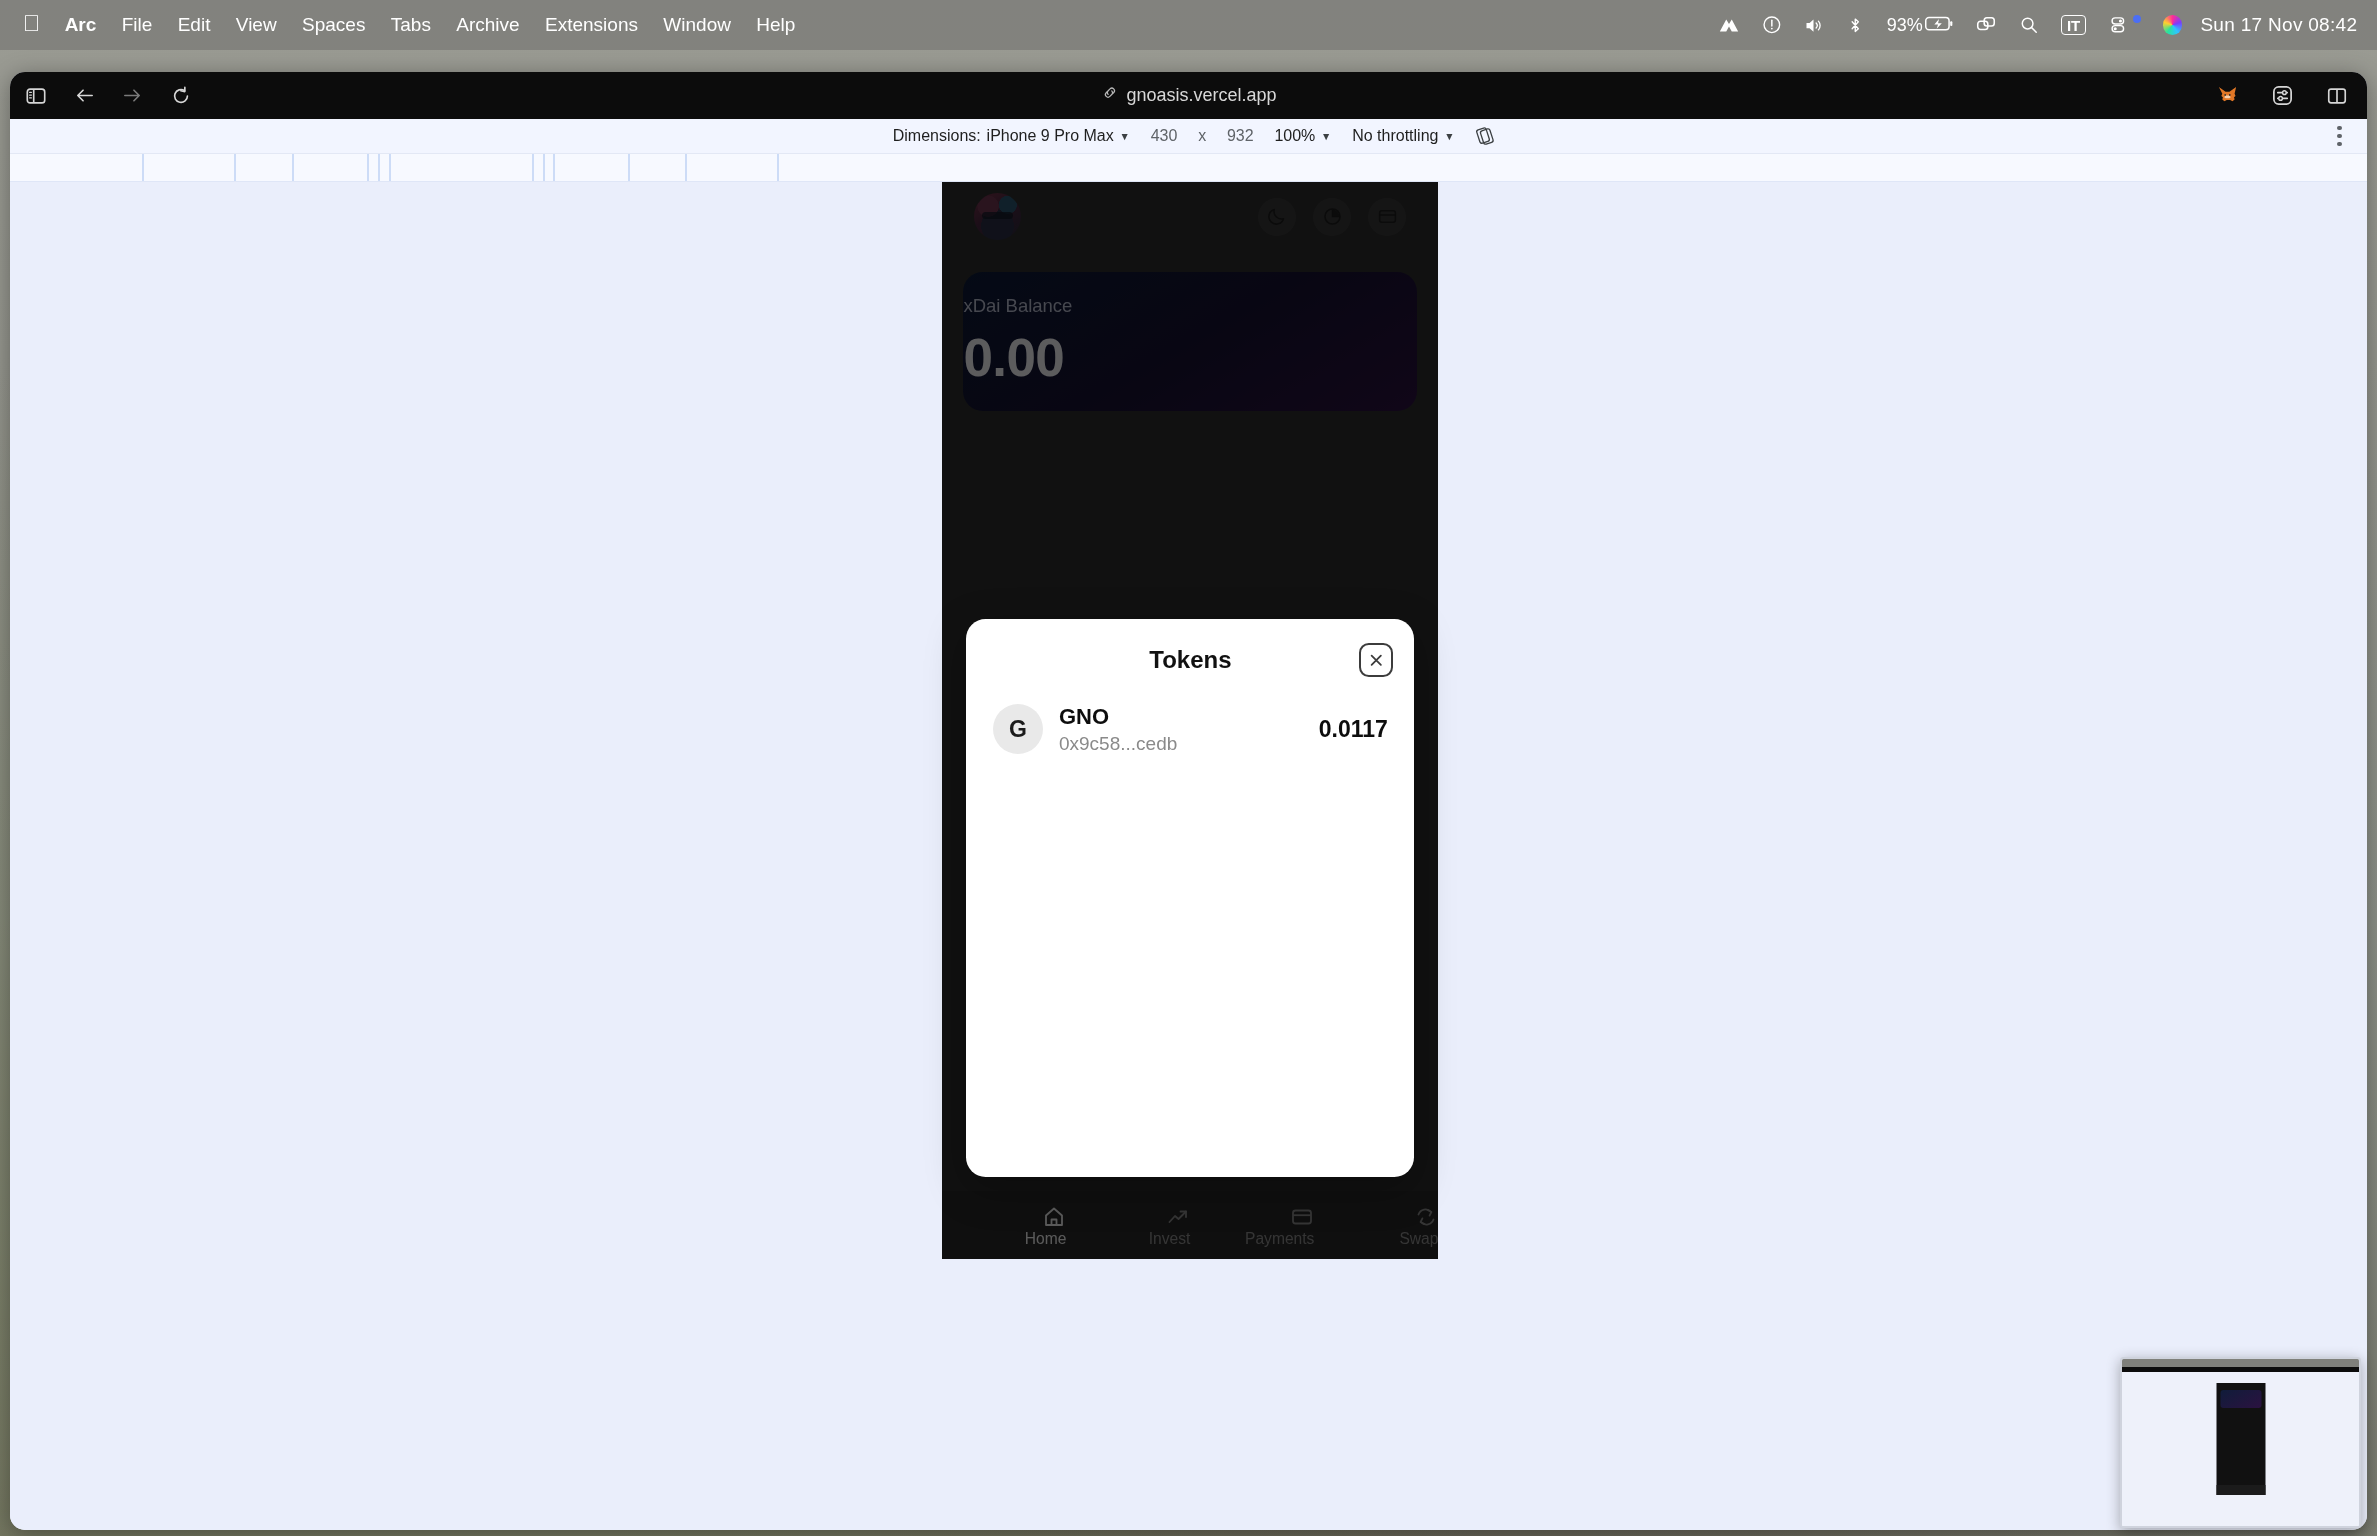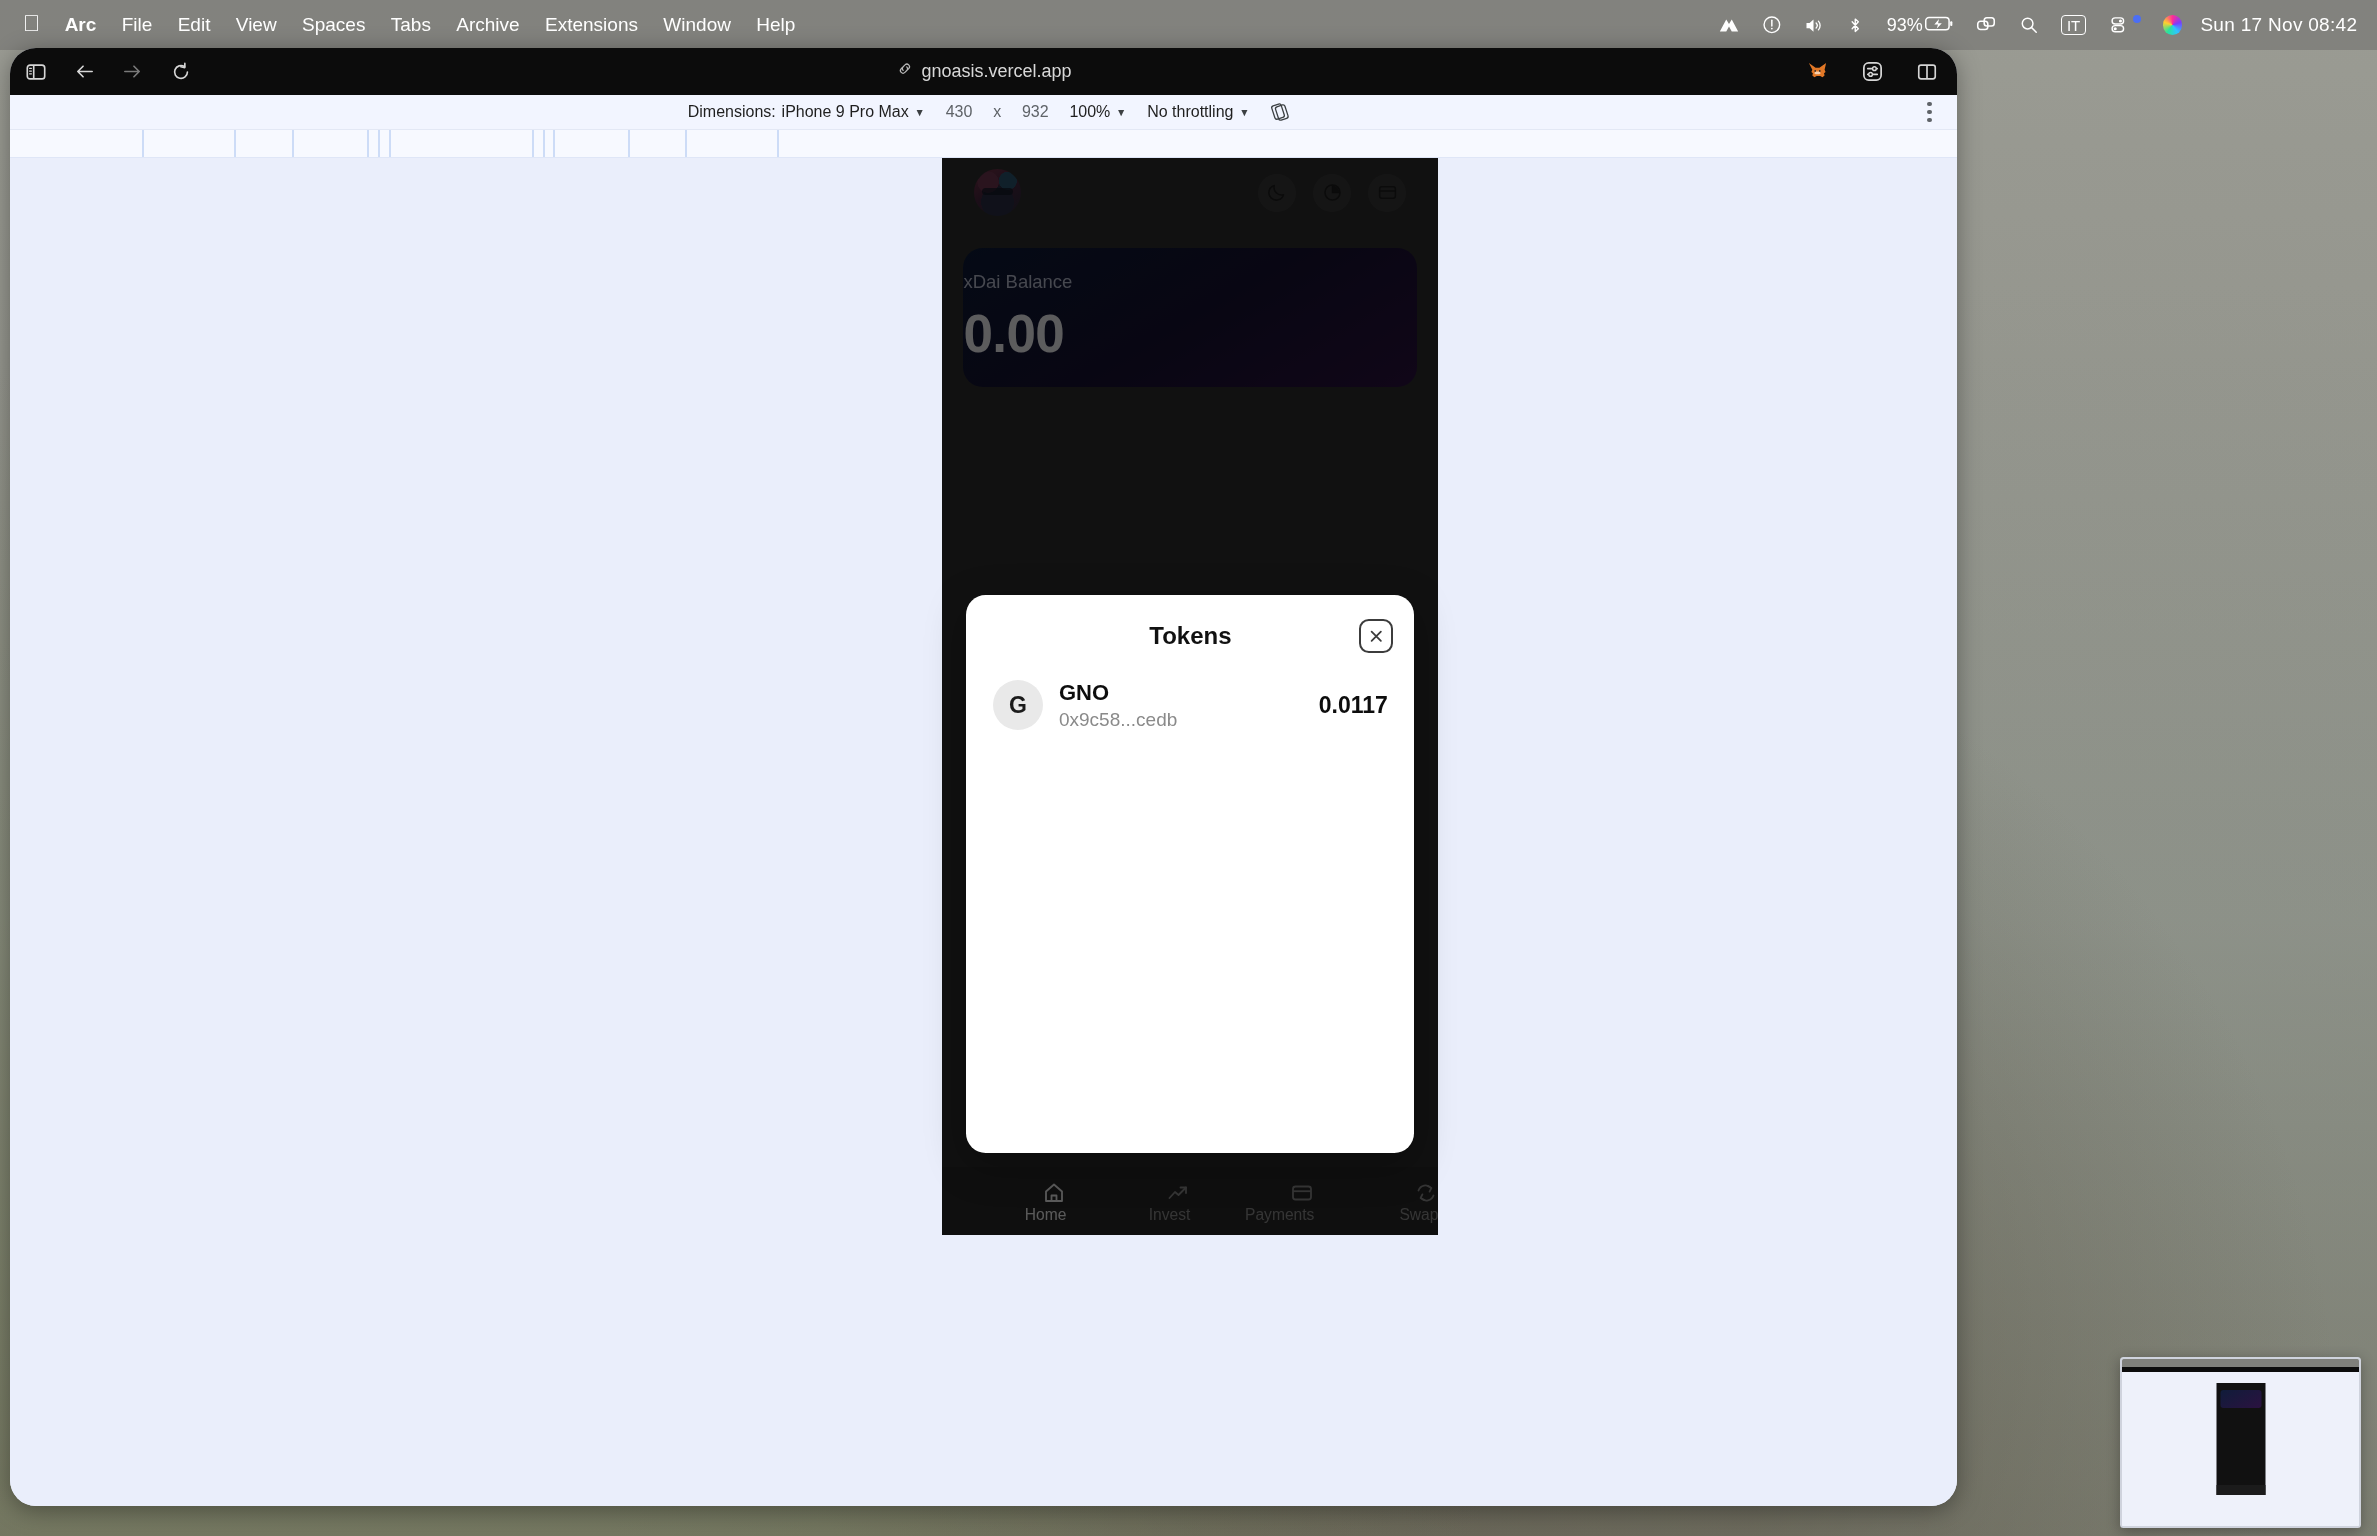--- a/index.html
+++ b/index.html
@@ -24,26 +24,26 @@
     display:flex; align-items:center; color:#fff;
   }
   #menubar .left{ display:flex; align-items:center; gap:0; padding-left:17.3px; }
   #menubar .mi{ font-size:19px; padding:0 12.7px; white-space:nowrap; }
   #menubar .mi.app{ font-weight:bold; }
   #menubar .apple{ font-size:23px; padding:0 11.6px 3.5px 5.8px; line-height:1; }
   #menubar .right{ margin-left:auto; display:flex; align-items:center; gap:0; padding-right:19.7px; }
   #menubar .si{ padding:0 11px; display:flex; align-items:flex-start; }
   #menubar .clock{ font-size:19px; padding-left:7px; white-space:nowrap; letter-spacing:0.3px; }
   .batt-txt{ font-size:18px; margin-right:2.3px; }
-  .kbd-box{ border:1.7px solid #fff; border-radius:4px; padding:0.6px 5.2px; font-size:15px; font-weight:400;}
+  .kbd-box{ border:1.7px solid #fff; border-radius:4px; padding:0.6px 5.2px; font-size:15px; font-weight:700;}
 
   
   #browser{
-    position:absolute; left:10.4px; top:48px; width:1947px; height:1458px;
-    border-radius:26px; overflow:hidden;
+    position:absolute; left:10.4px; top:72px; width:2357px; height:1458px;
+    border-radius:15px; overflow:hidden;
     box-shadow:0 4.6px 23px rgba(0,0,0,.35);
     background:#eaeefb;
   }
   #chrome-bar{
     height:47px; background:#0c0c0c; display:flex; align-items:center; position:relative;
   }
   .nav-ic{ color:#d6d6d6; display:flex; align-items:center; justify-content:center; }
   #chrome-bar .grp-left{ display:flex; align-items:center; gap:0; padding-left:15px; }
   #chrome-bar .grp-left > *{ margin-right:25.4px; }
   #urlbar{

